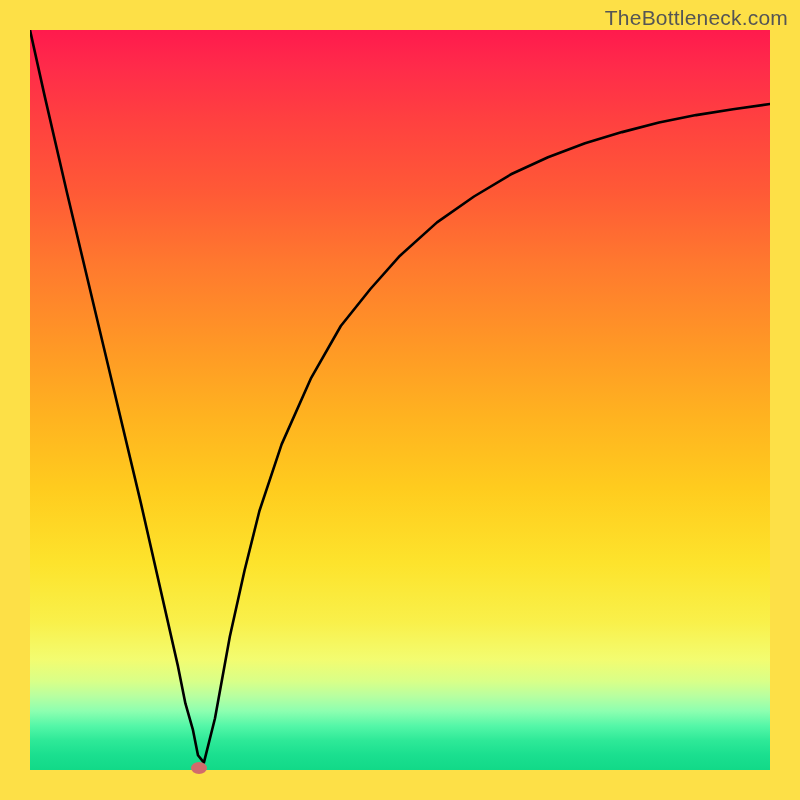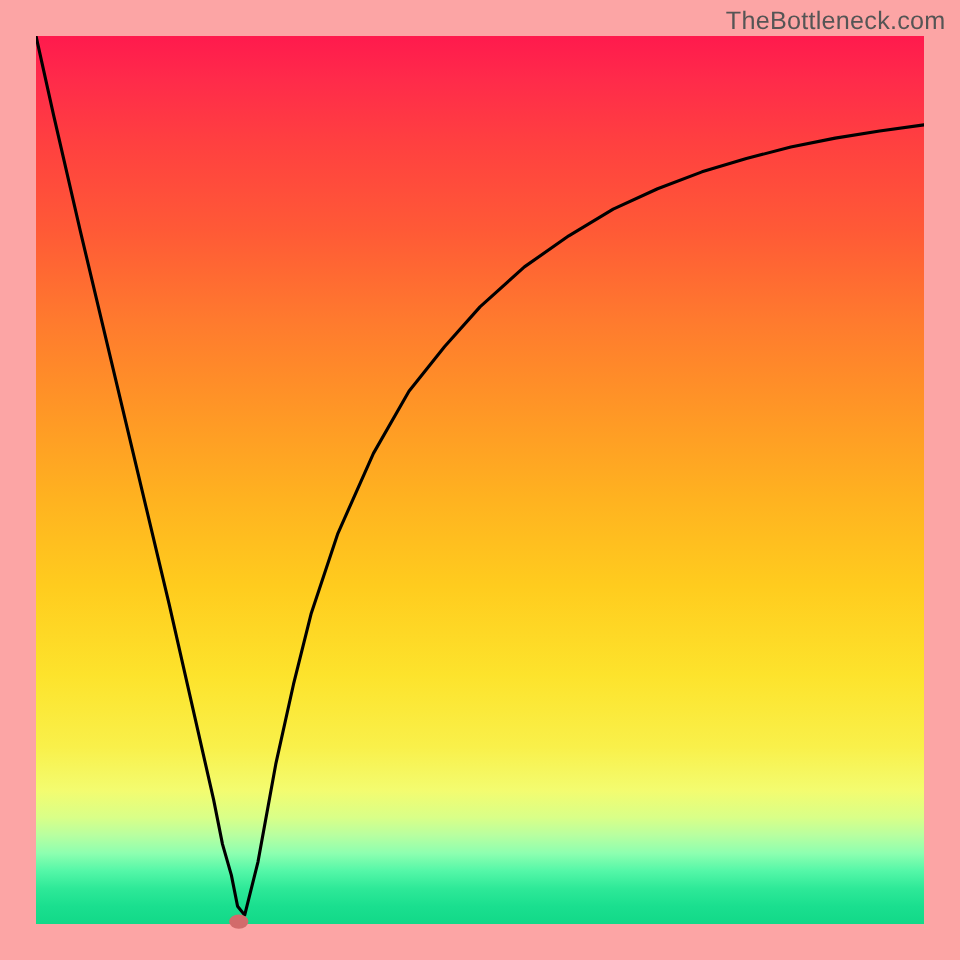--- a/index.html
+++ b/index.html
@@ -8,21 +8,21 @@
     width: 800px;
     height: 800px;
     background: #000;
     overflow: hidden;
     font-family: Arial, Helvetica, sans-serif;
   }
   .frame {
     position: relative;
     width: 800px;
     height: 800px;
-    background: #fca5a5;
+    background: #fde047;
   }
   .plot-area {
     position: absolute;
     left: 30px;
     top: 30px;
     width: 740px;
     height: 740px;
     background: linear-gradient(
       to bottom,
       #ff1a4d 0%,

